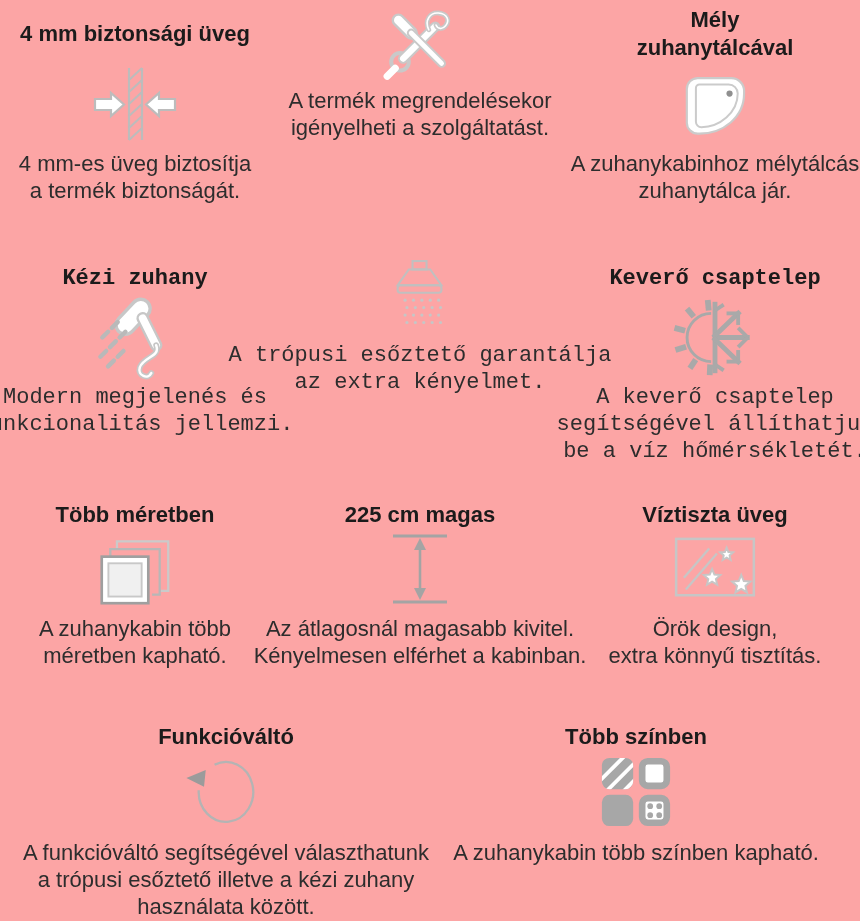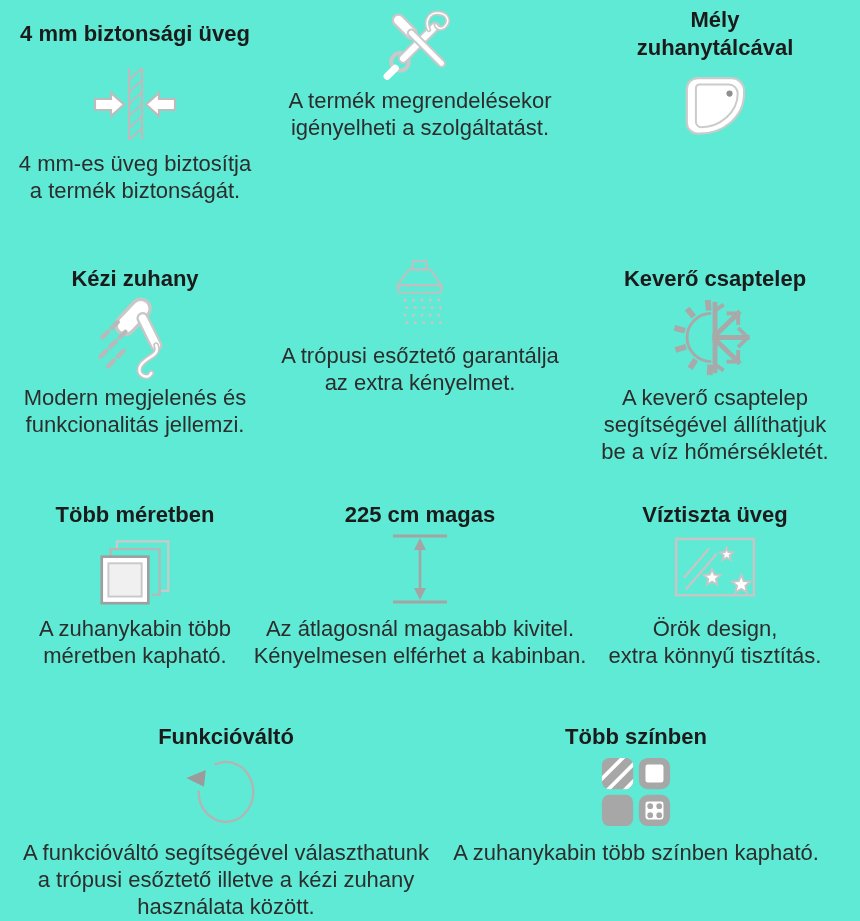--- a/index.html
+++ b/index.html
@@ -1,23 +1,23 @@
 <!DOCTYPE html>
 <html><head>
 <meta charset="utf-8">
 <style>
   html,body { margin:0; padding:0; background:#ffffff; }
   .sheet {
-    width:860px; height:921px; background:#5eead4;
+    width:860px; height:921px; background:#fca5a5;
     font-family:"Liberation Sans", sans-serif;
     color:#222; overflow:hidden;
   }
   .row { display:grid; }
   .row1 { grid-template-columns:270px 300px 290px; height:250px; }
-  .row2 { grid-template-columns:270px 300px 290px; height:240px; }
+  .row2 { grid-template-columns:270px 300px 290px; height:240px;font-family:Liberation Mono, monospace; }
   .row3 { grid-template-columns:270px 300px 290px; height:210px; }
   .row4 { grid-template-columns:452px 368px; height:221px; }
   .cell { display:flex; flex-direction:column; align-items:center; text-align:center; }
   .title {
     margin:0; font-size:22px; font-weight:bold; line-height:1.26;
     white-space:pre; color:#1b1b1b;
     display:flex; align-items:center; justify-content:center;
   }
   .row1 .title { height:58px; margin-top:5px; }
   .row2 .title { height:26px; margin-top:16px; }
@@ -91,20 +91,22 @@
     <div class="cell">
       <h3 class="title">Mély
 zuhanytálcával</h3>
       <div class="iconbox">
         <svg width="80" height="71" viewBox="0 0 88 78">
           <path d="M25,10 H62 A14,14 0 0 1 76,24 V27 C76,53 53,71 27,71 H25 A12,12 0 0 1 13,59 V22 A12,12 0 0 1 25,10 Z" fill="#fff" stroke="#cbcbcb" stroke-width="2.4"></path>
           <path d="M27,17 H59 A10,10 0 0 1 69,27 C69,48 49,64 29,64 A6,6 0 0 1 23,58 V21 A4,4 0 0 1 27,17 Z" fill="none" stroke="#cbcbcb" stroke-width="2.2"></path>
           <circle cx="60" cy="27" r="3.4" fill="#8f8f8f"></circle>
         </svg>
       </div>
+      <p class="desc">A zuhanykabinhoz mélytálcás
+zuhanytálca jár.</p>
     </div>
   </section>
 
   <section class="row row2">
 
     <div class="cell">
       <h3 class="title">Kézi zuhany</h3>
       <div class="iconbox">
         <svg width="100" height="85" viewBox="0 0 104 88">
           <g stroke-linecap="round" fill="none">

